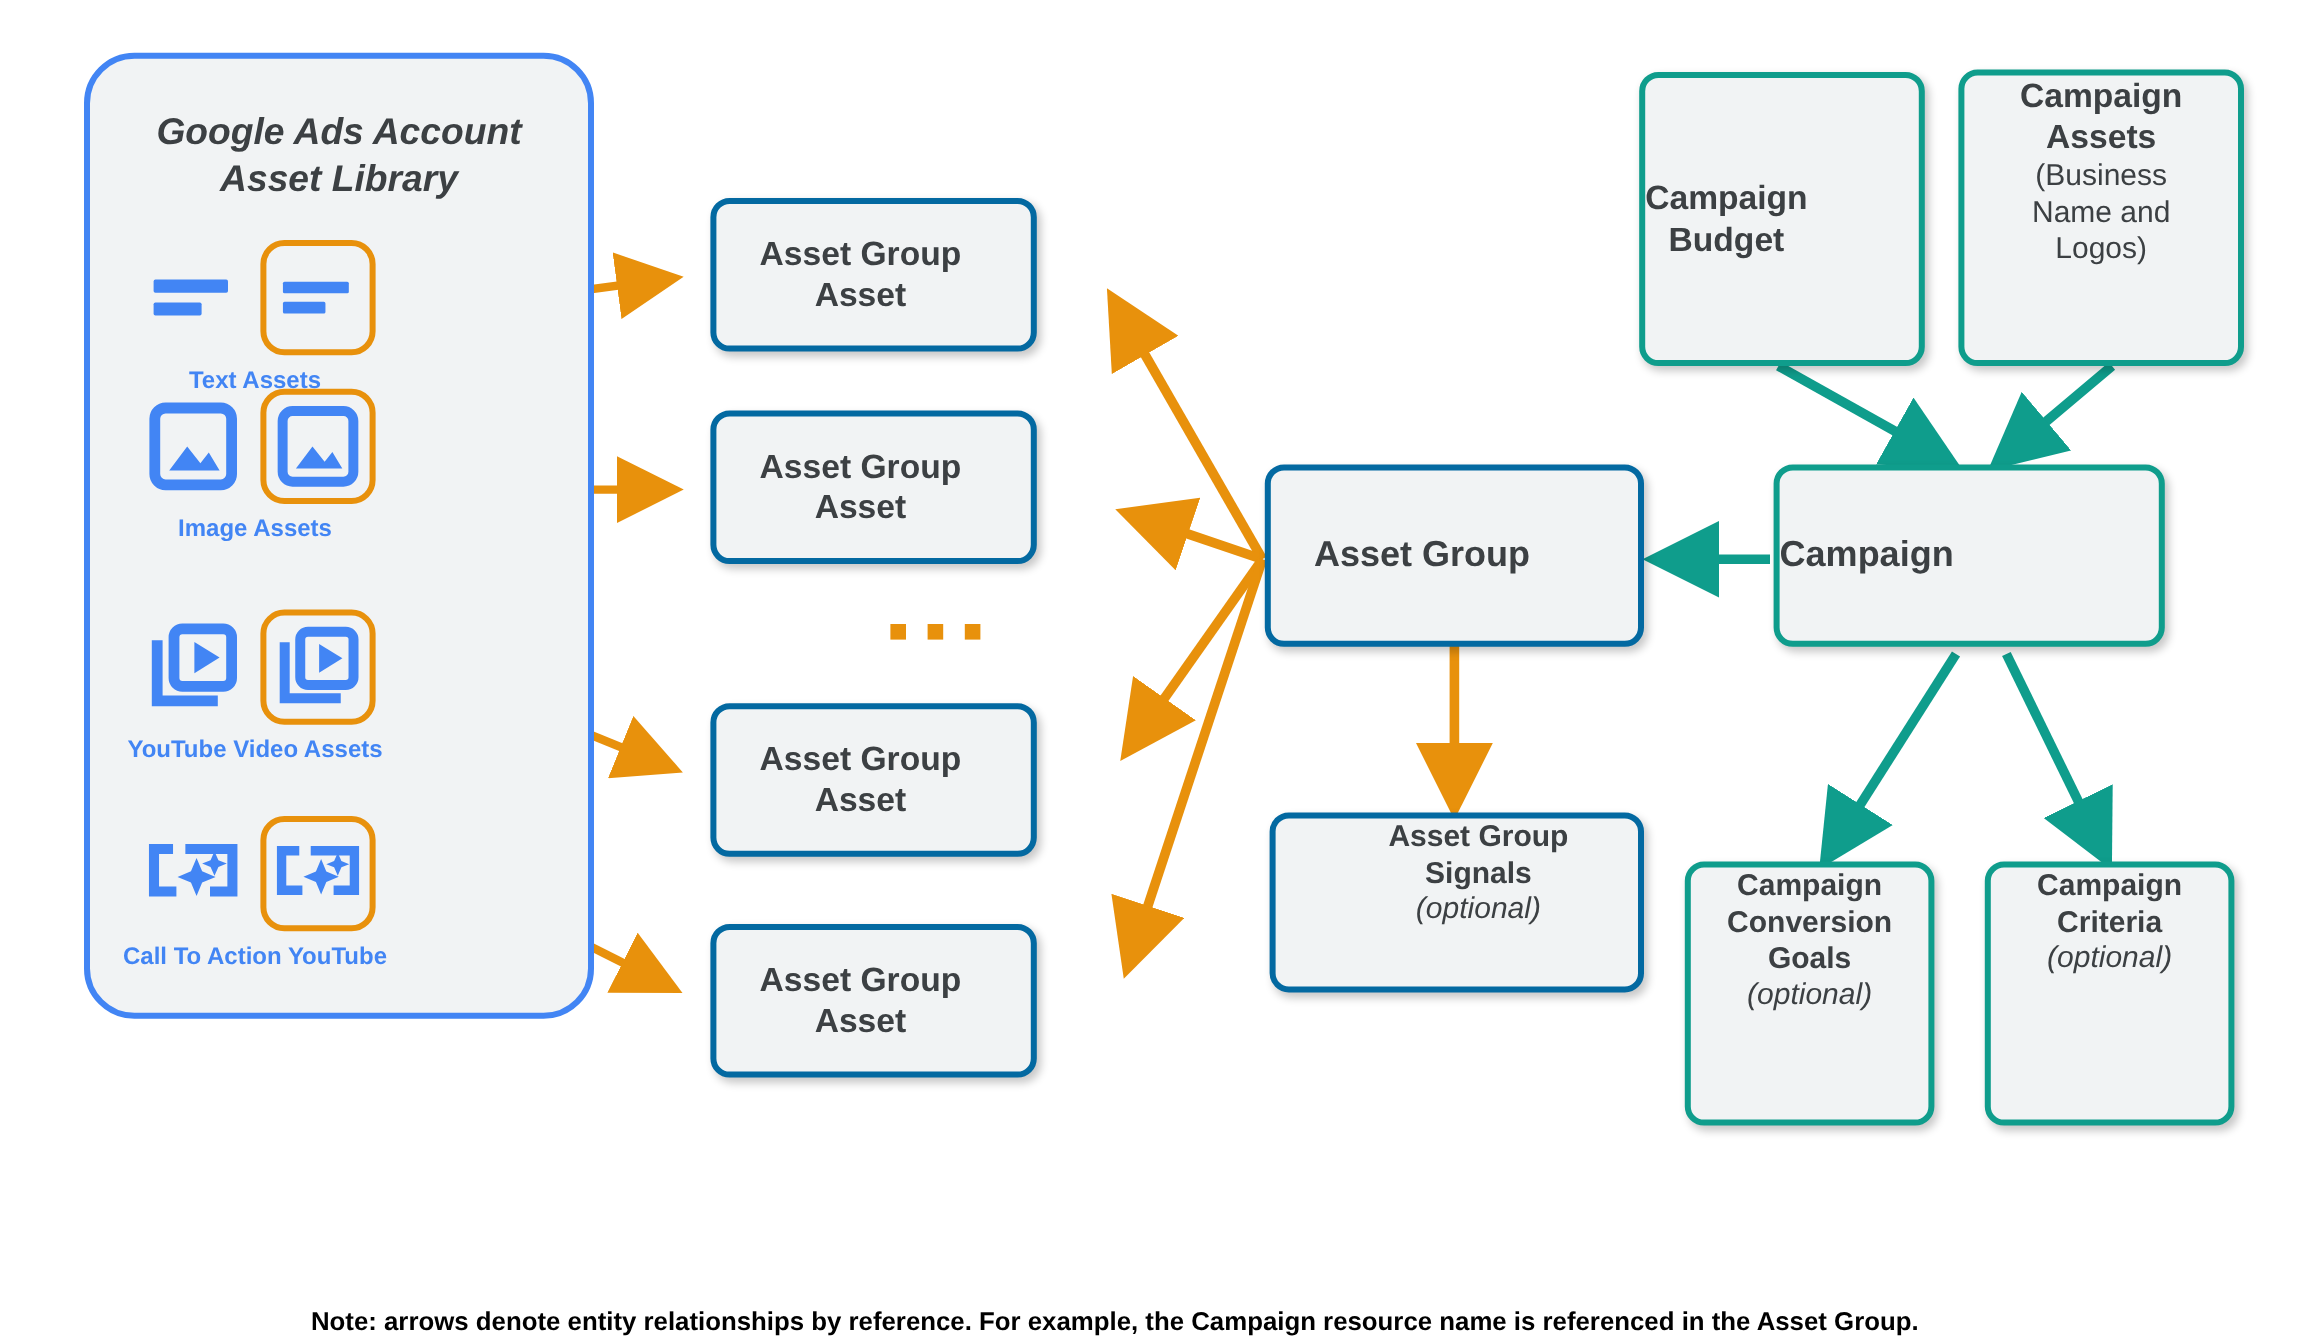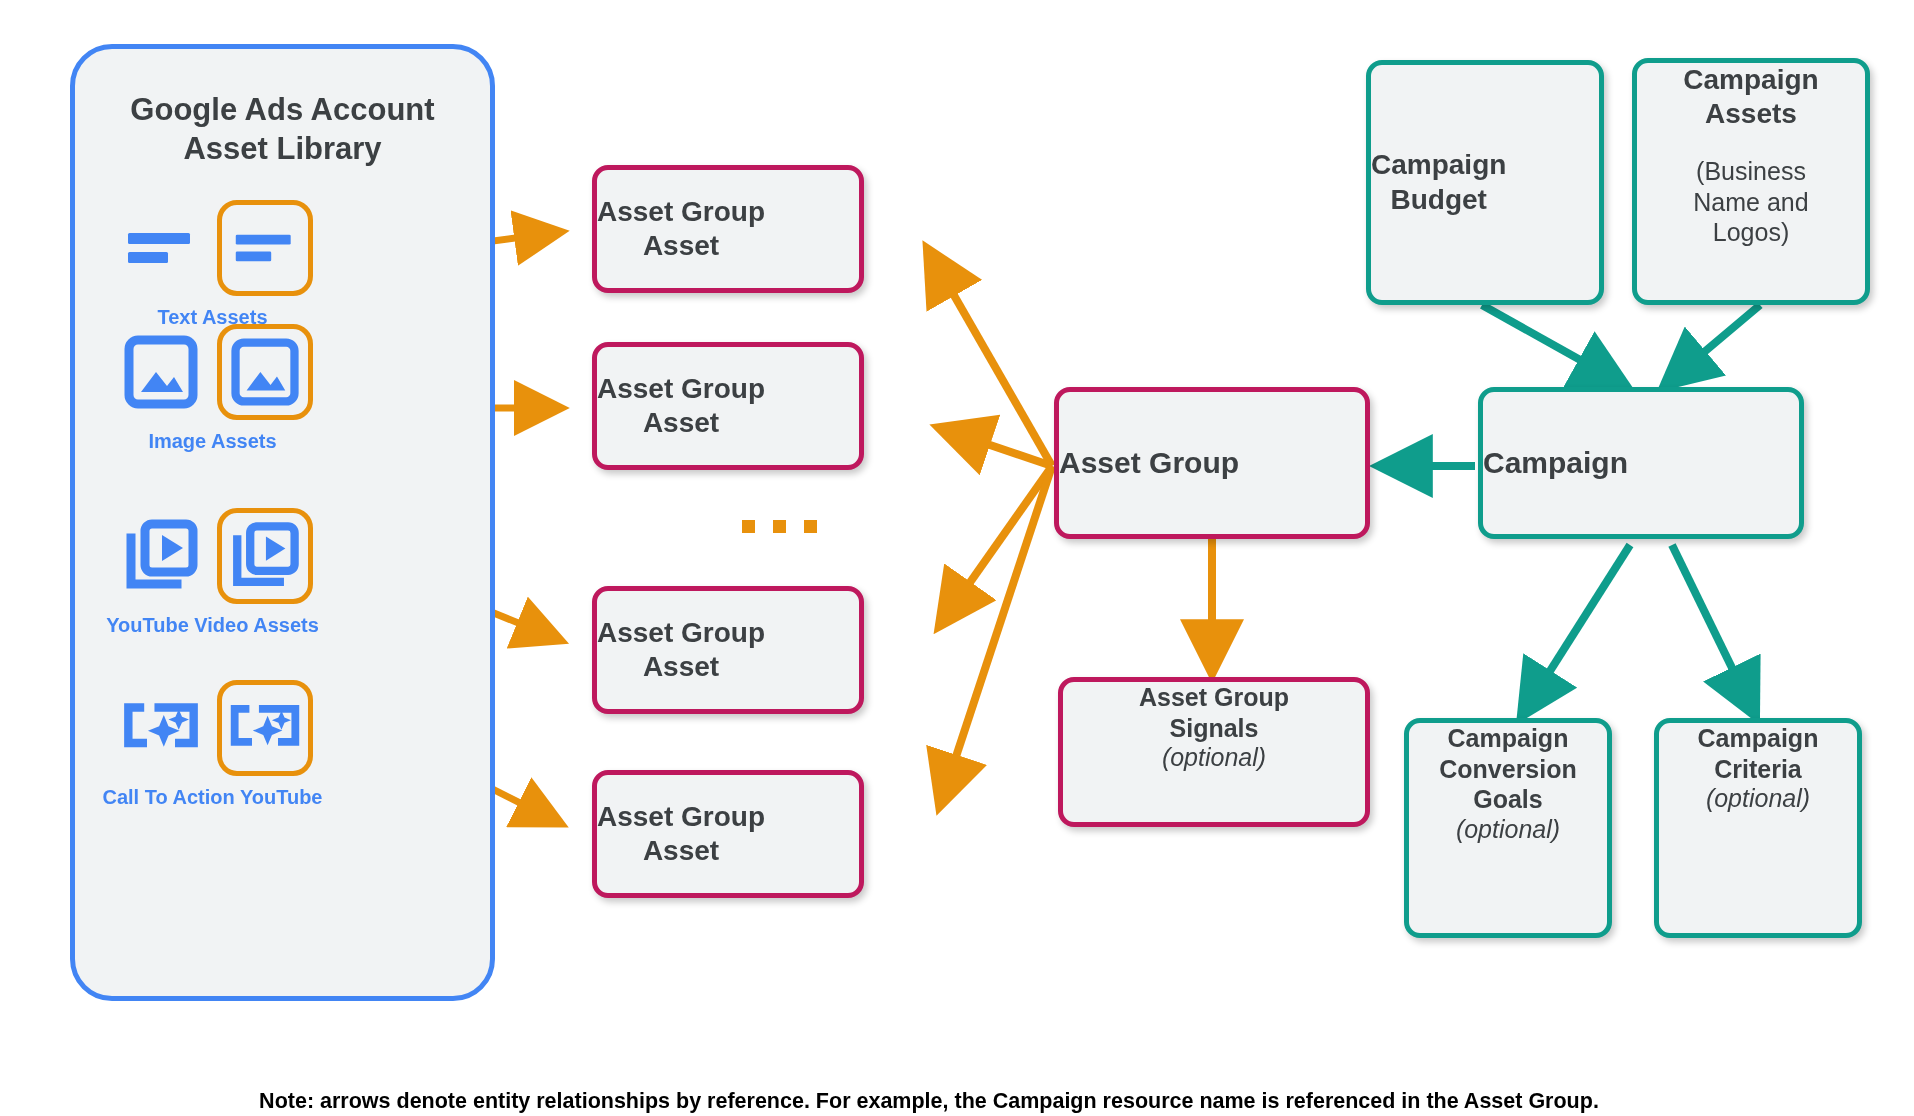--- a/index.html
+++ b/index.html
@@ -3,47 +3,48 @@
 <meta charset="utf-8">
 <style>
   html,body{margin:0;padding:0;background:#ffffff;}
   body{width:1914px;height:1116px;position:relative;overflow:hidden;
        font-family:"Liberation Sans","DejaVu Sans",sans-serif;}
   #canvas{position:absolute;inset:0;}
   svg.edges{position:absolute;left:0;top:0;width:1914px;height:1116px;pointer-events:none;}
 
   
   .library{
-    position:absolute;left:70px;top:44px;width:425px;height:957px;
+    position:absolute;left:70px;top:44px;width:425px;height:805px;
     background:#f1f3f4;border:5px solid #4285f4;border-radius:42px;
     box-sizing:border-box;
+    font-style:italic;
   }
   .library-title{
     position:absolute;left:0;top:42px;width:100%;text-align:center;
     font-size:31px;font-weight:bold;color:#3c4043;line-height:1.25;
     white-space:pre-line;
   }
 
   
   .asset-row{position:absolute;left:0;width:425px;}
   .icon-pair{position:relative;height:96px;display:flex;justify-content:center;align-items:center;gap:8px;}
   .icon-slot{width:96px;height:96px;display:flex;align-items:center;justify-content:center;box-sizing:border-box;}
   .icon-slot.highlight{border:5px solid #e8910c;border-radius:20px;}
   .asset-label{margin-top:10px;text-align:center;font-size:20px;font-weight:bold;color:#4285f4;}
 
   
   .node{
     position:absolute;background:#f1f3f4;border-radius:16px;box-sizing:border-box;
     display:flex;align-items:center;justify-content:flex-start;text-align:center;
     color:#3c4043;box-shadow:3px 4px 7px rgba(0,0,0,.22);
   }
-  .node.orange{border:5px solid #be185d;}
+  .node.orange{border:5px solid #0369a1;padding-left:36px;}
   .node.teal{border:5px solid #0f9d8c;}
   .node .t{font-weight:bold;line-height:1.22;white-space:pre-line;}
-  .node .sub{font-weight:normal;line-height:1.22;white-space:pre-line;margin-top:25px;}
+  .node .sub{font-weight:normal;line-height:1.22;white-space:pre-line;}
   .node .opt{font-style:italic;font-weight:normal;}
 
   .aga{width:272px;height:128px;font-size:28px;}
   .dots{position:absolute;left:742px;top:520px;display:flex;gap:18px;}
   .dots i{display:block;width:13px;height:13px;background:#e8910c;}
 
   .note{
     position:absolute;left:0;top:1060px;width:1858px;text-align:center;
     font-size:21.5px;font-weight:bold;color:#000;margin-top:29px;
   }

